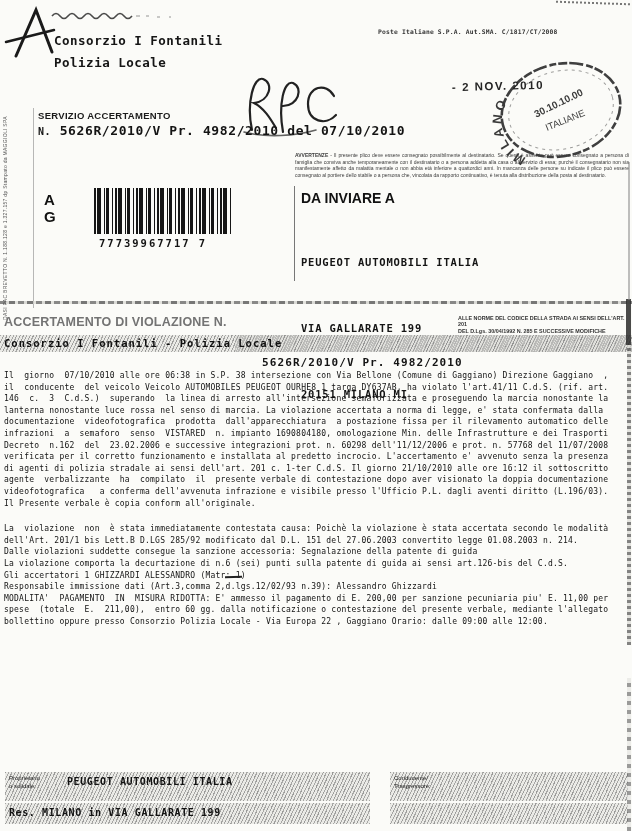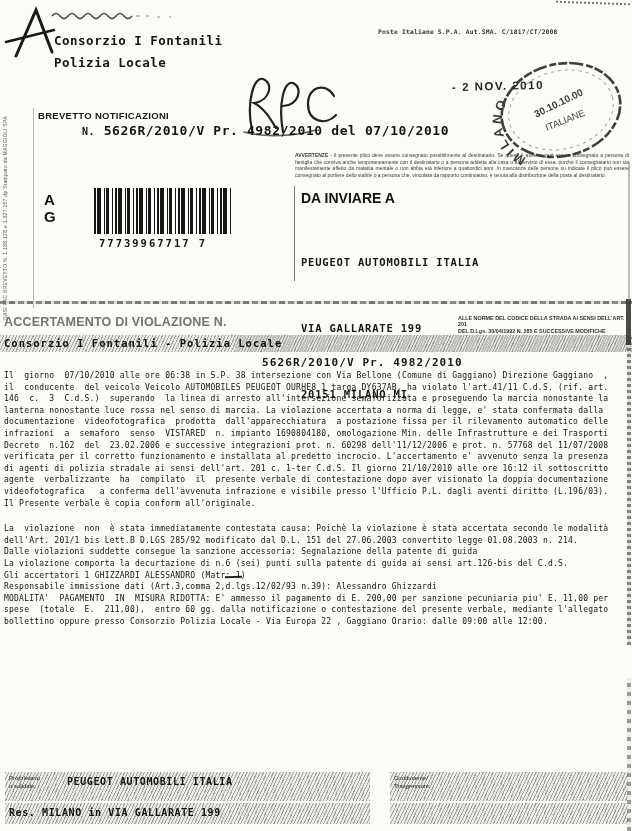--- a/index.html
+++ b/index.html
@@ -16,21 +16,21 @@
   .sender{left:54px;top:22px;font-size:12.5px;font-weight:bold;line-height:22px;letter-spacing:.5px;color:#161616;margin-top:8px;}
 
   
   .postal-auth{left:378px;top:28px;font-size:6.3px;font-weight:bold;color:#333;letter-spacing:.2px;}
 
   
   .date-stamp{left:452px;top:80px;font-size:11.5px;font-weight:bold;letter-spacing:1.5px;color:#252525;transform:rotate(-1.5deg);}
 
   
   .svc-title{left:38px;top:110px;font-size:9.5px;font-weight:bold;letter-spacing:.3px;color:#1a1a1a;}
-  .svc-num{left:38px;top:123px;font-size:13px;font-weight:bold;letter-spacing:.6px;color:#141414;margin-left:44px;}
+  .svc-num{left:38px;top:123px;font-size:13px;font-weight:bold;letter-spacing:.6px;color:#141414;}
   .svc-num .pfx{font-size:10px;}
 
   
   .avvertenze{left:295px;top:152px;width:334px;font-size:5px;line-height:6.6px;color:#3a3a3a;text-align:justify;font-family:"Liberation Sans",sans-serif;}
   .avvertenze .lbl{font-weight:bold;}
 
   
   .recip-divider{left:294px;top:186px;width:1px;height:95px;background:#777;}
   .recip-label{left:301px;top:190px;font-size:14px;font-weight:bold;font-family:"Liberation Sans",sans-serif;color:#111;}
   .recip-name{left:301px;top:207px;font-size:10.5px;font-weight:bold;letter-spacing:.8px;line-height:22px;color:#141414;white-space:pre;}
@@ -125,21 +125,21 @@
       <ellipse cx="73" cy="58" rx="60" ry="46" fill="none" stroke="#262626" stroke-width="2.6" stroke-dasharray="9 2 14 3 7 2"></ellipse>
       <ellipse cx="73" cy="58" rx="53" ry="39" fill="none" stroke="#262626" stroke-width="1" stroke-dasharray="3 4" opacity="0.5"></ellipse>
       <text font-family="Liberation Sans, sans-serif" font-size="13" font-weight="bold" fill="#1e1e1e" letter-spacing="3">
         <textPath href="#arcL">MILANO</textPath>
       </text>
       <text x="73" y="54" text-anchor="middle" font-family="Liberation Sans, sans-serif" font-size="10" font-weight="bold" fill="#1e1e1e" transform="rotate(-12 73 54)">30.10.10.00</text>
       <text x="75" y="72" text-anchor="middle" font-family="Liberation Sans, sans-serif" font-size="9.5" fill="#1e1e1e" transform="rotate(-8 75 72)">ITALIANE</text>
     </g>
   </svg>
 
-  <div class="abs svc-title sans">BREVETTO NOTIFICAZIONI</div>
+  <div class="abs svc-title sans">SERVIZIO ACCERTAMENTO</div>
   <div class="abs svc-num mono">
     <span class="pfx">N.</span>
     <span>5626R/2010/V Pr. 4982/2010 del 07/10/2010</span>
   </div>
 
   <div class="abs avvertenze">
     <span class="lbl">AVVERTENZE</span><span> - Il presente plico deve essere consegnato possibilmente al destinatario. Se questi è assente può essere consegnato a persona di famiglia che conviva anche temporaneamente con il destinatario o a persona addetta alla casa o al servizio di essa; purché il consegnatario non sia manifestamente affetto da malattia mentale o non abbia età inferiore a quattordici anni. In mancanza delle persone su indicate il plico può essere consegnato al portiere dello stabile o a persona che, vincolata da rapporto continuativo, è tenuta alla distribuzione della posta al destinatario.</span>
   </div>
 
   <div class="abs side-note">DASI PAC BREVETTO N. 1.188.128 e 1.327.157 dp Stampato da MAGGIOLI SPA</div>

